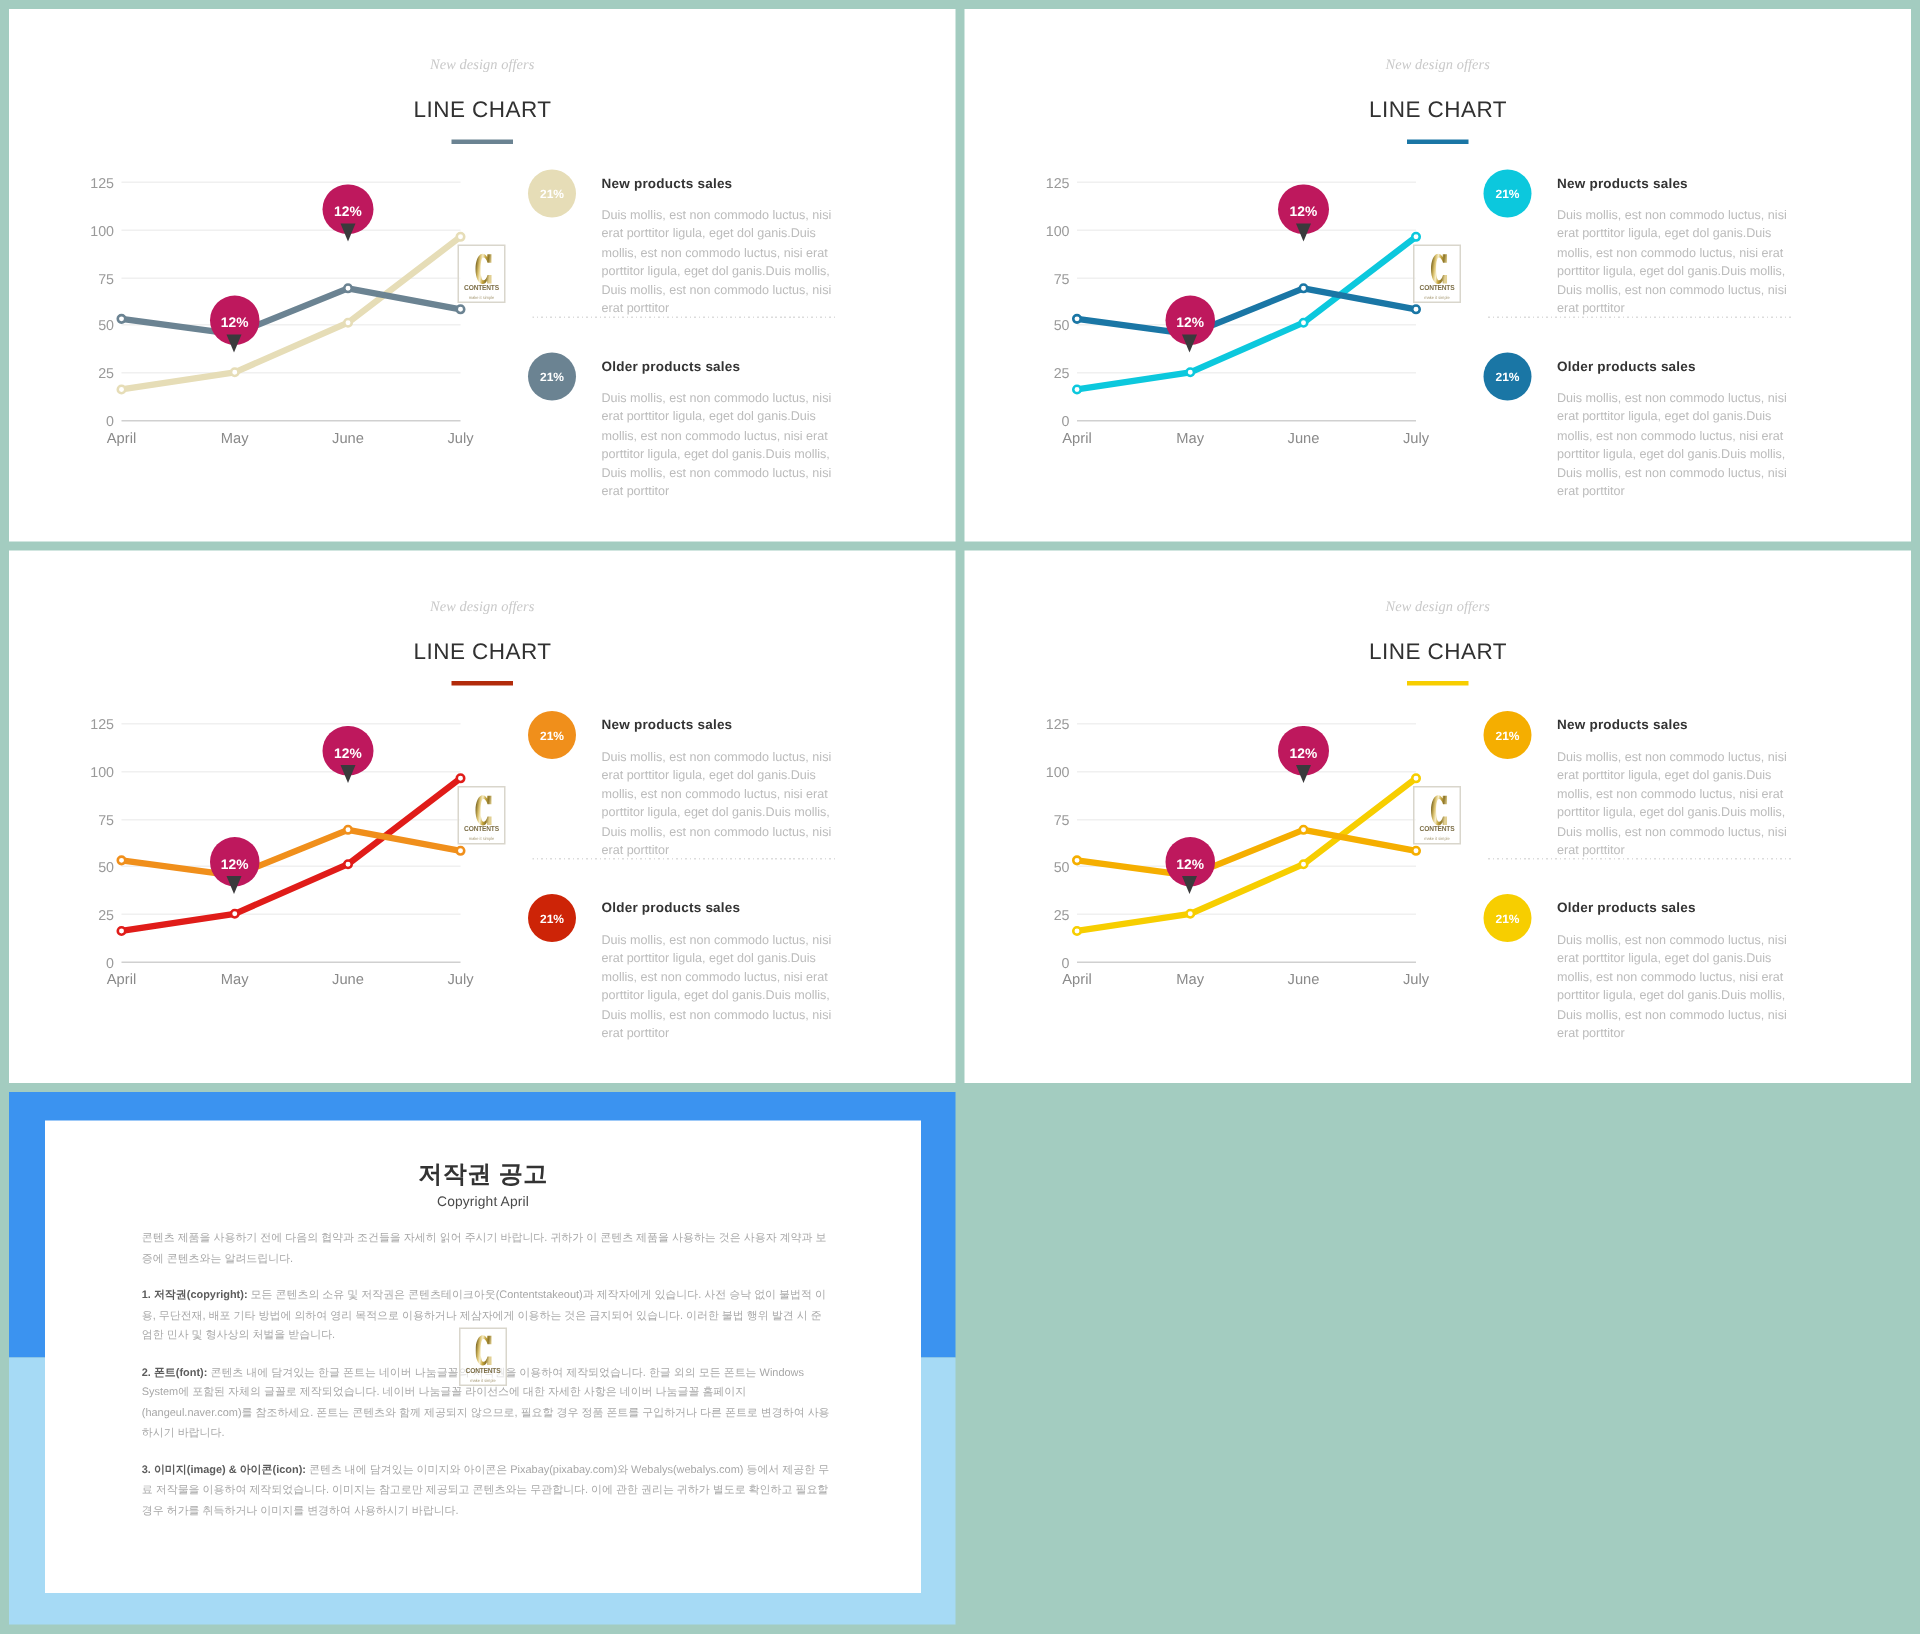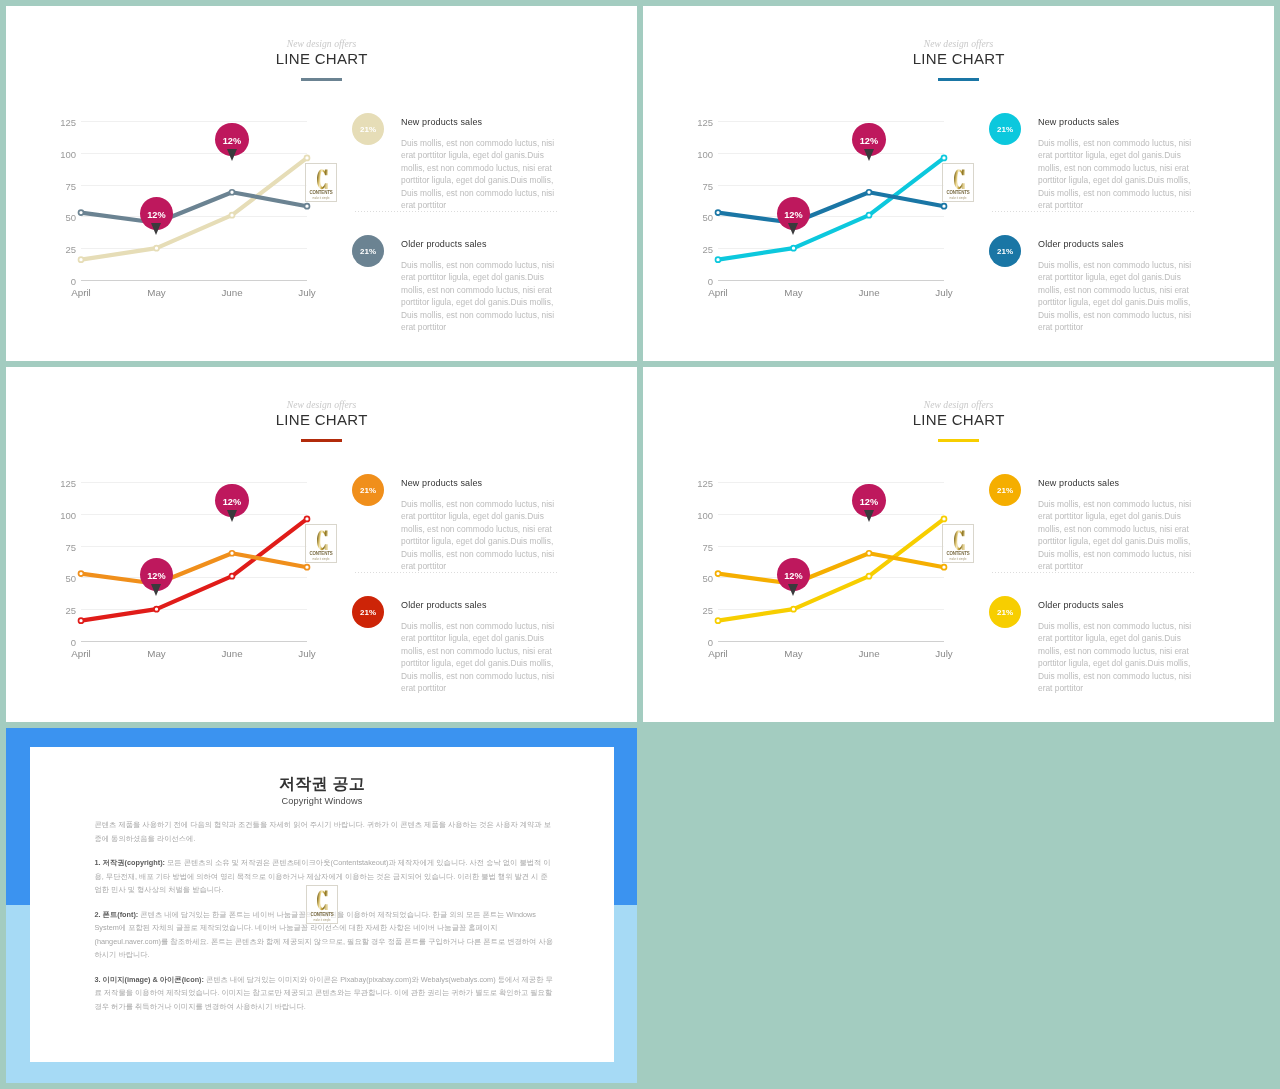--- a/index.html
+++ b/index.html
@@ -11,21 +11,21 @@
 .s1 { left:6px;   top:6px;   width:631px; height:355px; }
 .s2 { left:643px; top:6px;   width:631px; height:355px; }
 .s3 { left:6px;   top:367px; width:631px; height:355px; }
 .s4 { left:643px; top:367px; width:631px; height:355px; }
 
 
 .hdr { position:absolute; left:0; top:0; width:100%; text-align:center; }
 .eyebrow { font-family:"Liberation Serif", serif; font-style:italic; font-size:9.6px;
            color:#c9c9c9; letter-spacing:.05px; margin-top:31.5px; line-height:12px; }
 .title { font-family:"Liberation Sans", sans-serif; font-size:15px; color:#313131;
-         letter-spacing:0.3px; font-weight:400; line-height:16px; margin-top:1px;
+         letter-spacing:0.3px; font-weight:400; line-height:16px; margin-top:16px;
          padding-left:0.3px; }
 .accentbar { width:41px; height:3.5px; margin:11px auto 0; }
 
 
 .chart { position:absolute; left:60px; top:110px; width:260px; height:190px; }
 .gridline { position:absolute; left:75px; height:1px; background:#f0f0f0; width:226px; }
 .zeroline { position:absolute; left:75px; height:1px; background:#d0d0d0; width:226px; }
 .ylab { position:absolute; left:29px; width:41px; text-align:right; font-size:9.5px;
         color:#9a9a9a; line-height:10px; }
 .xlab { position:absolute; font-size:9.8px; color:#8a8a8a; text-align:center; width:40px; line-height:11px; }
@@ -41,21 +41,21 @@
                 border-right:5px solid transparent; border-top:12px solid #3a3a3c; }
 
 
 .legend { position:absolute; left:346px; top:104px; width:206px; }
 .legrow { position:relative; min-height:110px; }
 .legrow.second { margin-top:12px; }
 .badge { position:absolute; left:0; top:3px; width:32px; height:32px; border-radius:50%;
          color:#fff; font-size:8px; font-weight:bold; display:flex;
          align-items:center; justify-content:center; }
 .legtxt { margin-left:49px; width:158px; }
-.leghead { font-size:9px; color:#333333; font-weight:400; letter-spacing:.15px;
+.leghead { font-size:9px; color:#333333; font-weight:700; letter-spacing:.15px;
            line-height:13px; padding-top:6px; }
 .legbody { font-size:8.4px; color:#bcbcbc; line-height:12.4px; margin-top:8px;
            letter-spacing:0; }
 .legdiv { position:absolute; left:3px; top:101px; width:203px; height:1px;
           background:repeating-linear-gradient(to right,#dcdcdc 0 1px,transparent 1px 3px); }
 
 
 .wm { position:absolute; background:rgba(255,255,255,.62);
       border:1px solid #d9d6cc; }
 
@@ -377,23 +377,23 @@
             <div class="legbody">Duis mollis, est non commodo luctus, nisi erat porttitor ligula, eget dol ganis.Duis mollis, est non commodo luctus, nisi erat porttitor ligula, eget dol ganis.Duis mollis, Duis mollis, est non commodo luctus, nisi erat porttitor</div>
           </div>
         </div>
       </div>
     </div>
   <div class="s5">
     <div class="frametop" style="background: rgb(59, 147, 240);"></div>
     <div class="framebot" style="background: rgb(166, 218, 245);"></div>
     <div class="sheet">
       <div class="cp-title-ko">저작권 공고</div>
-      <div class="cp-title-en">Copyright Windows</div>
+      <div class="cp-title-en">Copyright April</div>
       <div class="cp-body">
-          <div class="cp-p">콘텐츠 제품을 사용하기 전에 다음의 협약과 조건들을 자세히 읽어 주시기 바랍니다. 귀하가 이 콘텐츠 제품을 사용하는 것은 사용자 계약과 보증에 동의하셨음을 라이선스에.</div>
+          <div class="cp-p">콘텐츠 제품을 사용하기 전에 다음의 협약과 조건들을 자세히 읽어 주시기 바랍니다. 귀하가 이 콘텐츠 제품을 사용하는 것은 사용자 계약과 보증에 콘텐츠와는 알려드립니다.</div>
           <div class="cp-p"><b>1. 저작권(copyright):</b> 모든 콘텐츠의 소유 및 저작권은 콘텐츠테이크아웃(Contentstakeout)과 제작자에게 있습니다. 사전 승낙 없이 불법적 이용, 무단전재, 배포 기타 방법에 의하여 영리 목적으로 이용하거나 제삼자에게 이용하는 것은 금지되어 있습니다. 이러한 불법 행위 발견 시 준엄한 민사 및 형사상의 처벌을 받습니다.</div>
           <div class="cp-p"><b>2. 폰트(font):</b> 콘텐츠 내에 담겨있는 한글 폰트는 네이버 나눔글꼴의 저작권을 이용하여 제작되었습니다. 한글 외의 모든 폰트는 Windows System에 포함된 자체의 글꼴로 제작되었습니다. 네이버 나눔글꼴 라이선스에 대한 자세한 사항은 네이버 나눔글꼴 홈페이지(hangeul.naver.com)를 참조하세요. 폰트는 콘텐츠와 함께 제공되지 않으므로, 필요할 경우 정품 폰트를 구입하거나 다른 폰트로 변경하여 사용하시기 바랍니다.</div>
           <div class="cp-p"><b>3. 이미지(image) &amp; 아이콘(icon):</b> 콘텐츠 내에 담겨있는 이미지와 아이콘은 Pixabay(pixabay.com)와 Webalys(webalys.com) 등에서 제공한 무료 저작물을 이용하여 제작되었습니다. 이미지는 참고로만 제공되고 콘텐츠와는 무관합니다. 이에 관한 권리는 귀하가 별도로 확인하고 필요할 경우 허가를 취득하거나 이미지를 변경하여 사용하시기 바랍니다.</div>
         </div>
     <div class="wm" style="left:275.7px;top:137.5px;width:32px;height:39px;">
           <svg class="cs" width="10.7" height="20.5" viewBox="0 0 34 64" style="left:10.6px;top:4.9px;">
             <defs>
               <linearGradient id="goldcp" x1="0" y1="0" x2="1" y2="0.25">
                 <stop offset="0%" stop-color="#6f5d22"></stop>
                 <stop offset="14%" stop-color="#8d7730"></stop>

